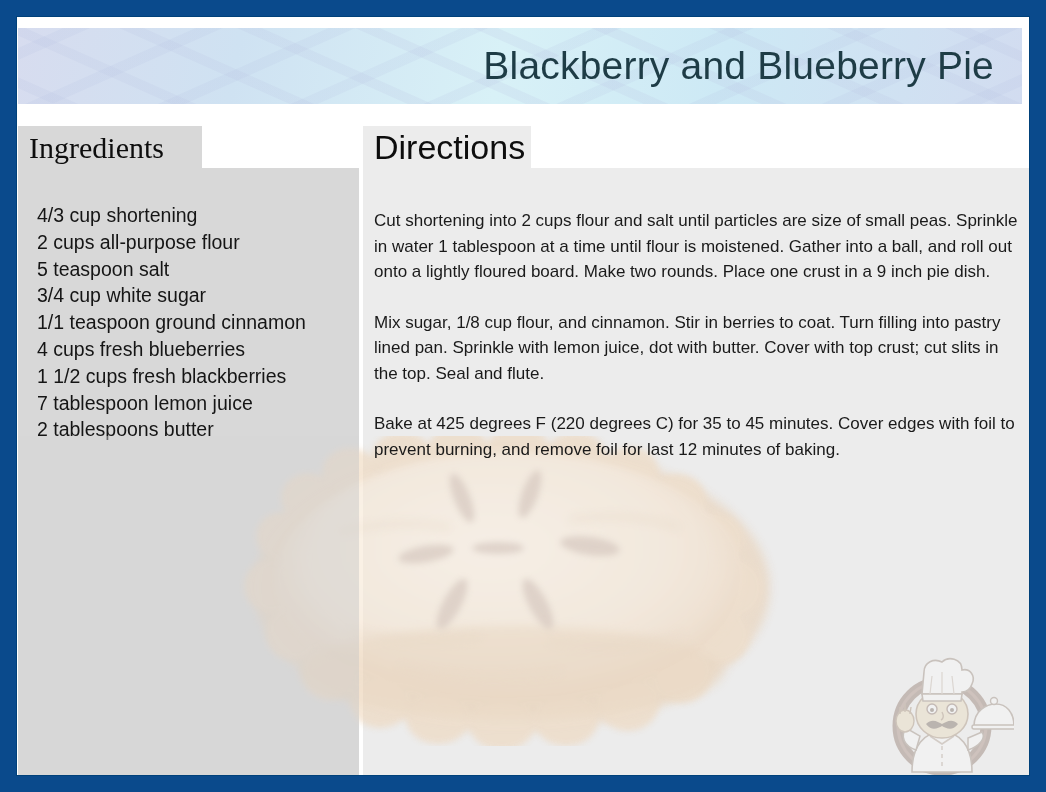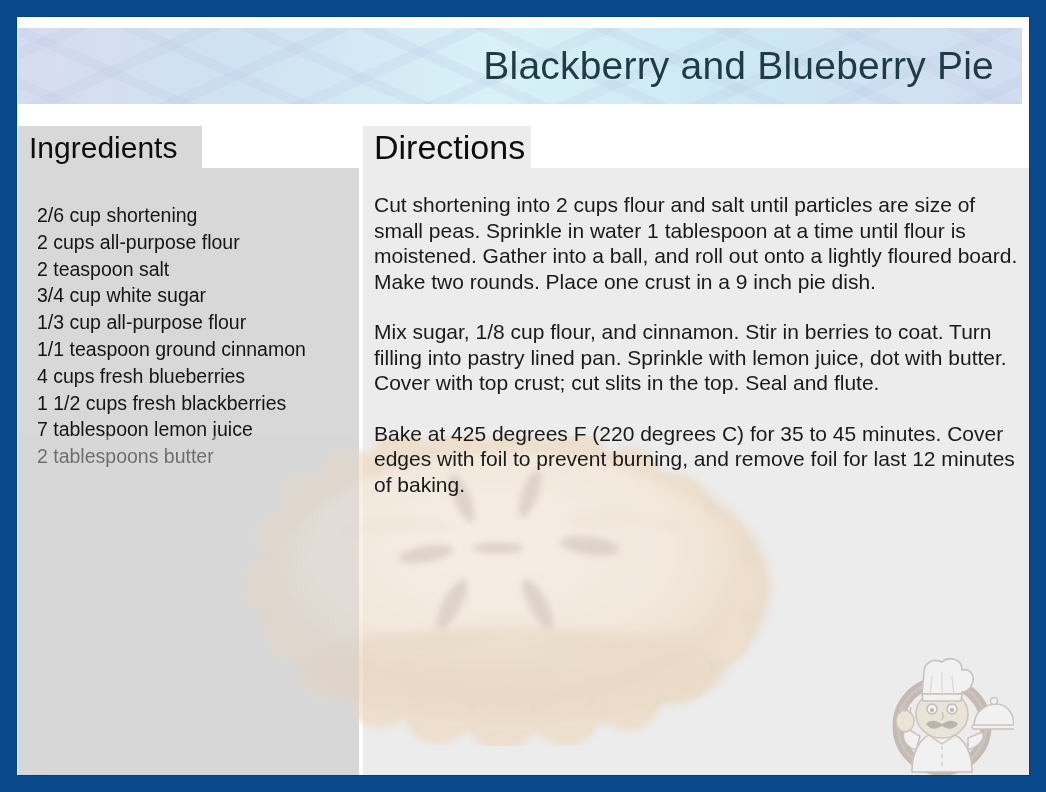--- a/index.html
+++ b/index.html
@@ -88,20 +88,21 @@
     background: #d8d8d8;
   }
   #left-head-text {
     position: absolute;
     left: 13px;
     top: 112px;
     font-size: 30px;
     color: #0d0d0d;
     white-space: nowrap;
     line-height: 40px;
+    font-family: Liberation Serif, serif;
   }
   #ingredients-list {
     position: absolute;
     left: 21px;
     top: 186px;
     width: 320px;
     font-size: 19.5px;
     color: #151515;
     line-height: 26.8px;
   }
@@ -130,23 +131,23 @@
     left: 358px;
     top: 111px;
     font-size: 34px;
     color: #0d0d0d;
     white-space: nowrap;
     line-height: 40px;
   }
   #directions-body {
     position: absolute;
     left: 358px;
-    top: 176px;
+    top: 192px;
     width: 648px;
-    font-size: 21px;
+    font-size: 17px;
     color: #1a1a1a;
     line-height: 25.5px;
   }
   #directions-body p {
     margin: 0 0 25px 0;
   }
 
   
   #pie-watermark {
     position: absolute;
@@ -189,25 +190,24 @@
   <div id="inner">
 
     <div id="title-banner">
       <div id="title-text">Blackberry and Blueberry Pie</div>
     </div>
 
     <div id="left-panel"></div>
     <div id="left-head-box"></div>
     <div id="left-head-text">Ingredients</div>
     <div id="ingredients-list">
-      <div class="ing-item">2/6 cup shortening</div>
+      <div class="ing-item">4/3 cup shortening</div>
       <div class="ing-item">2 cups all-purpose flour</div>
-      <div class="ing-item">2 teaspoon salt</div>
+      <div class="ing-item">5 teaspoon salt</div>
       <div class="ing-item">3/4 cup white sugar</div>
-      <div class="ing-item">1/3 cup all-purpose flour</div>
       <div class="ing-item">1/1 teaspoon ground cinnamon</div>
       <div class="ing-item">4 cups fresh blueberries</div>
       <div class="ing-item">1 1/2 cups fresh blackberries</div>
       <div class="ing-item">7 tablespoon lemon juice</div>
       <div class="ing-item">2 tablespoons butter</div>
     </div>
 
     <div id="right-panel"></div>
     <div id="right-head-box"></div>
     <div id="right-head-text">Directions</div>

